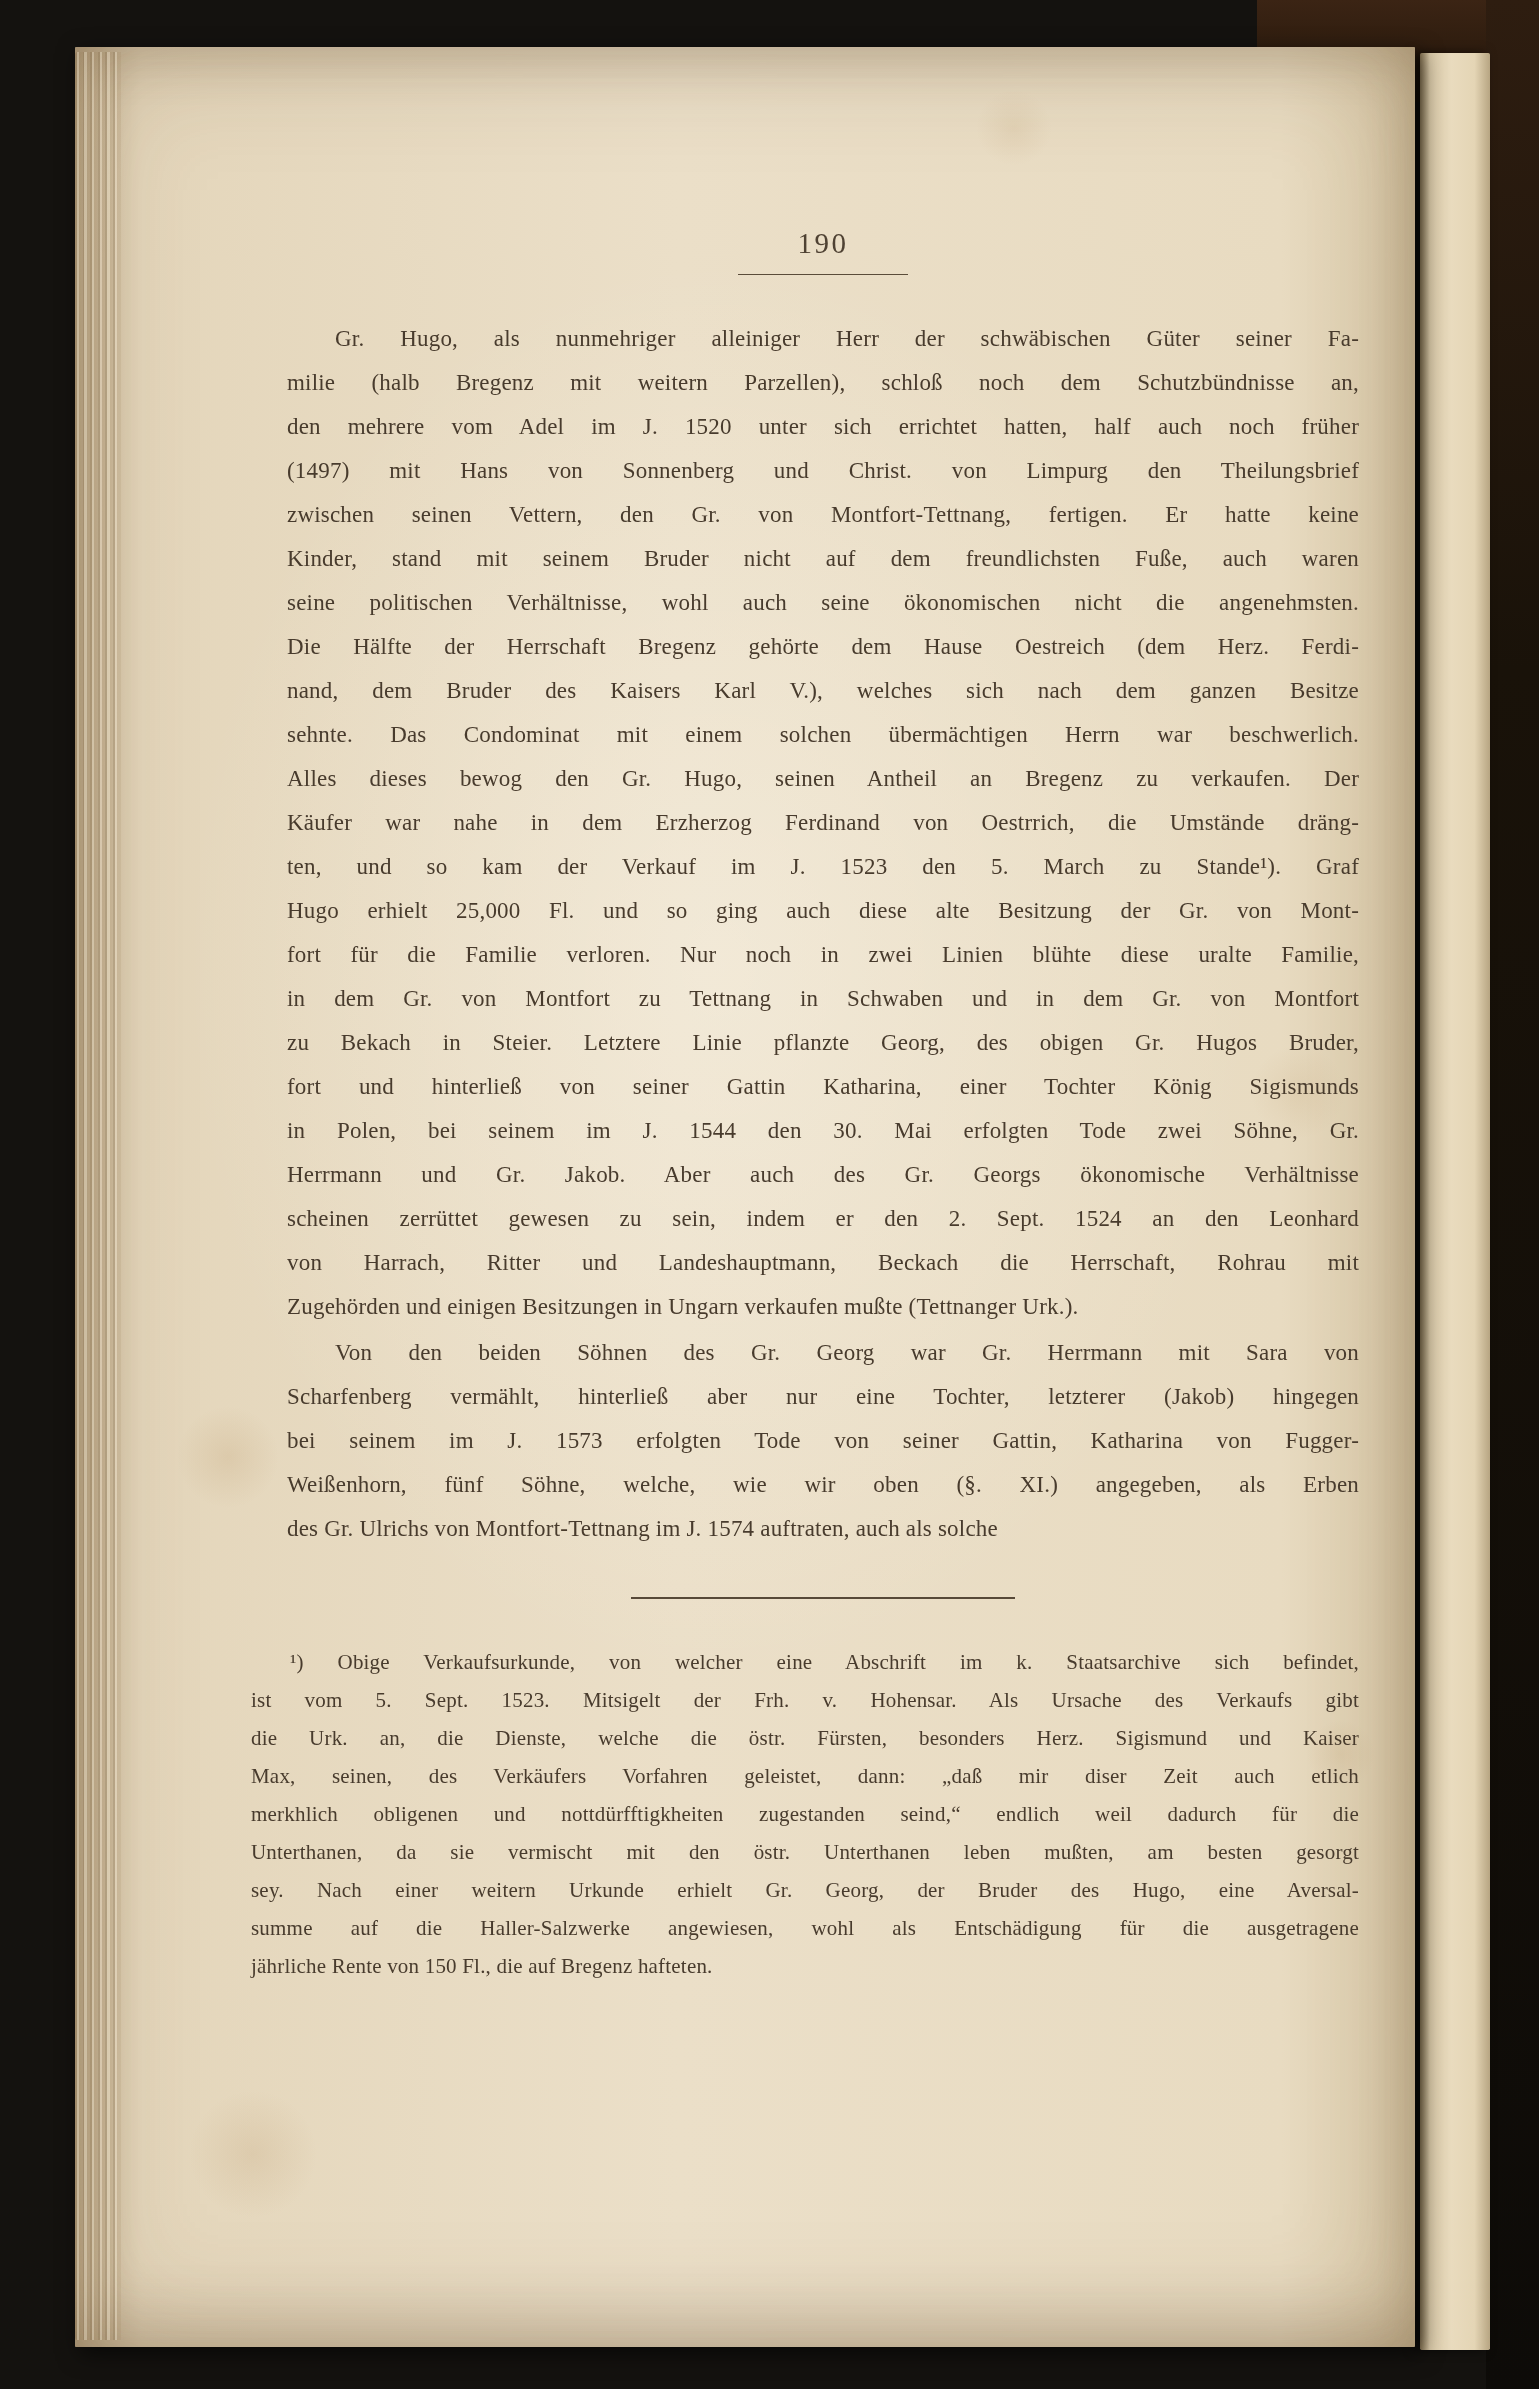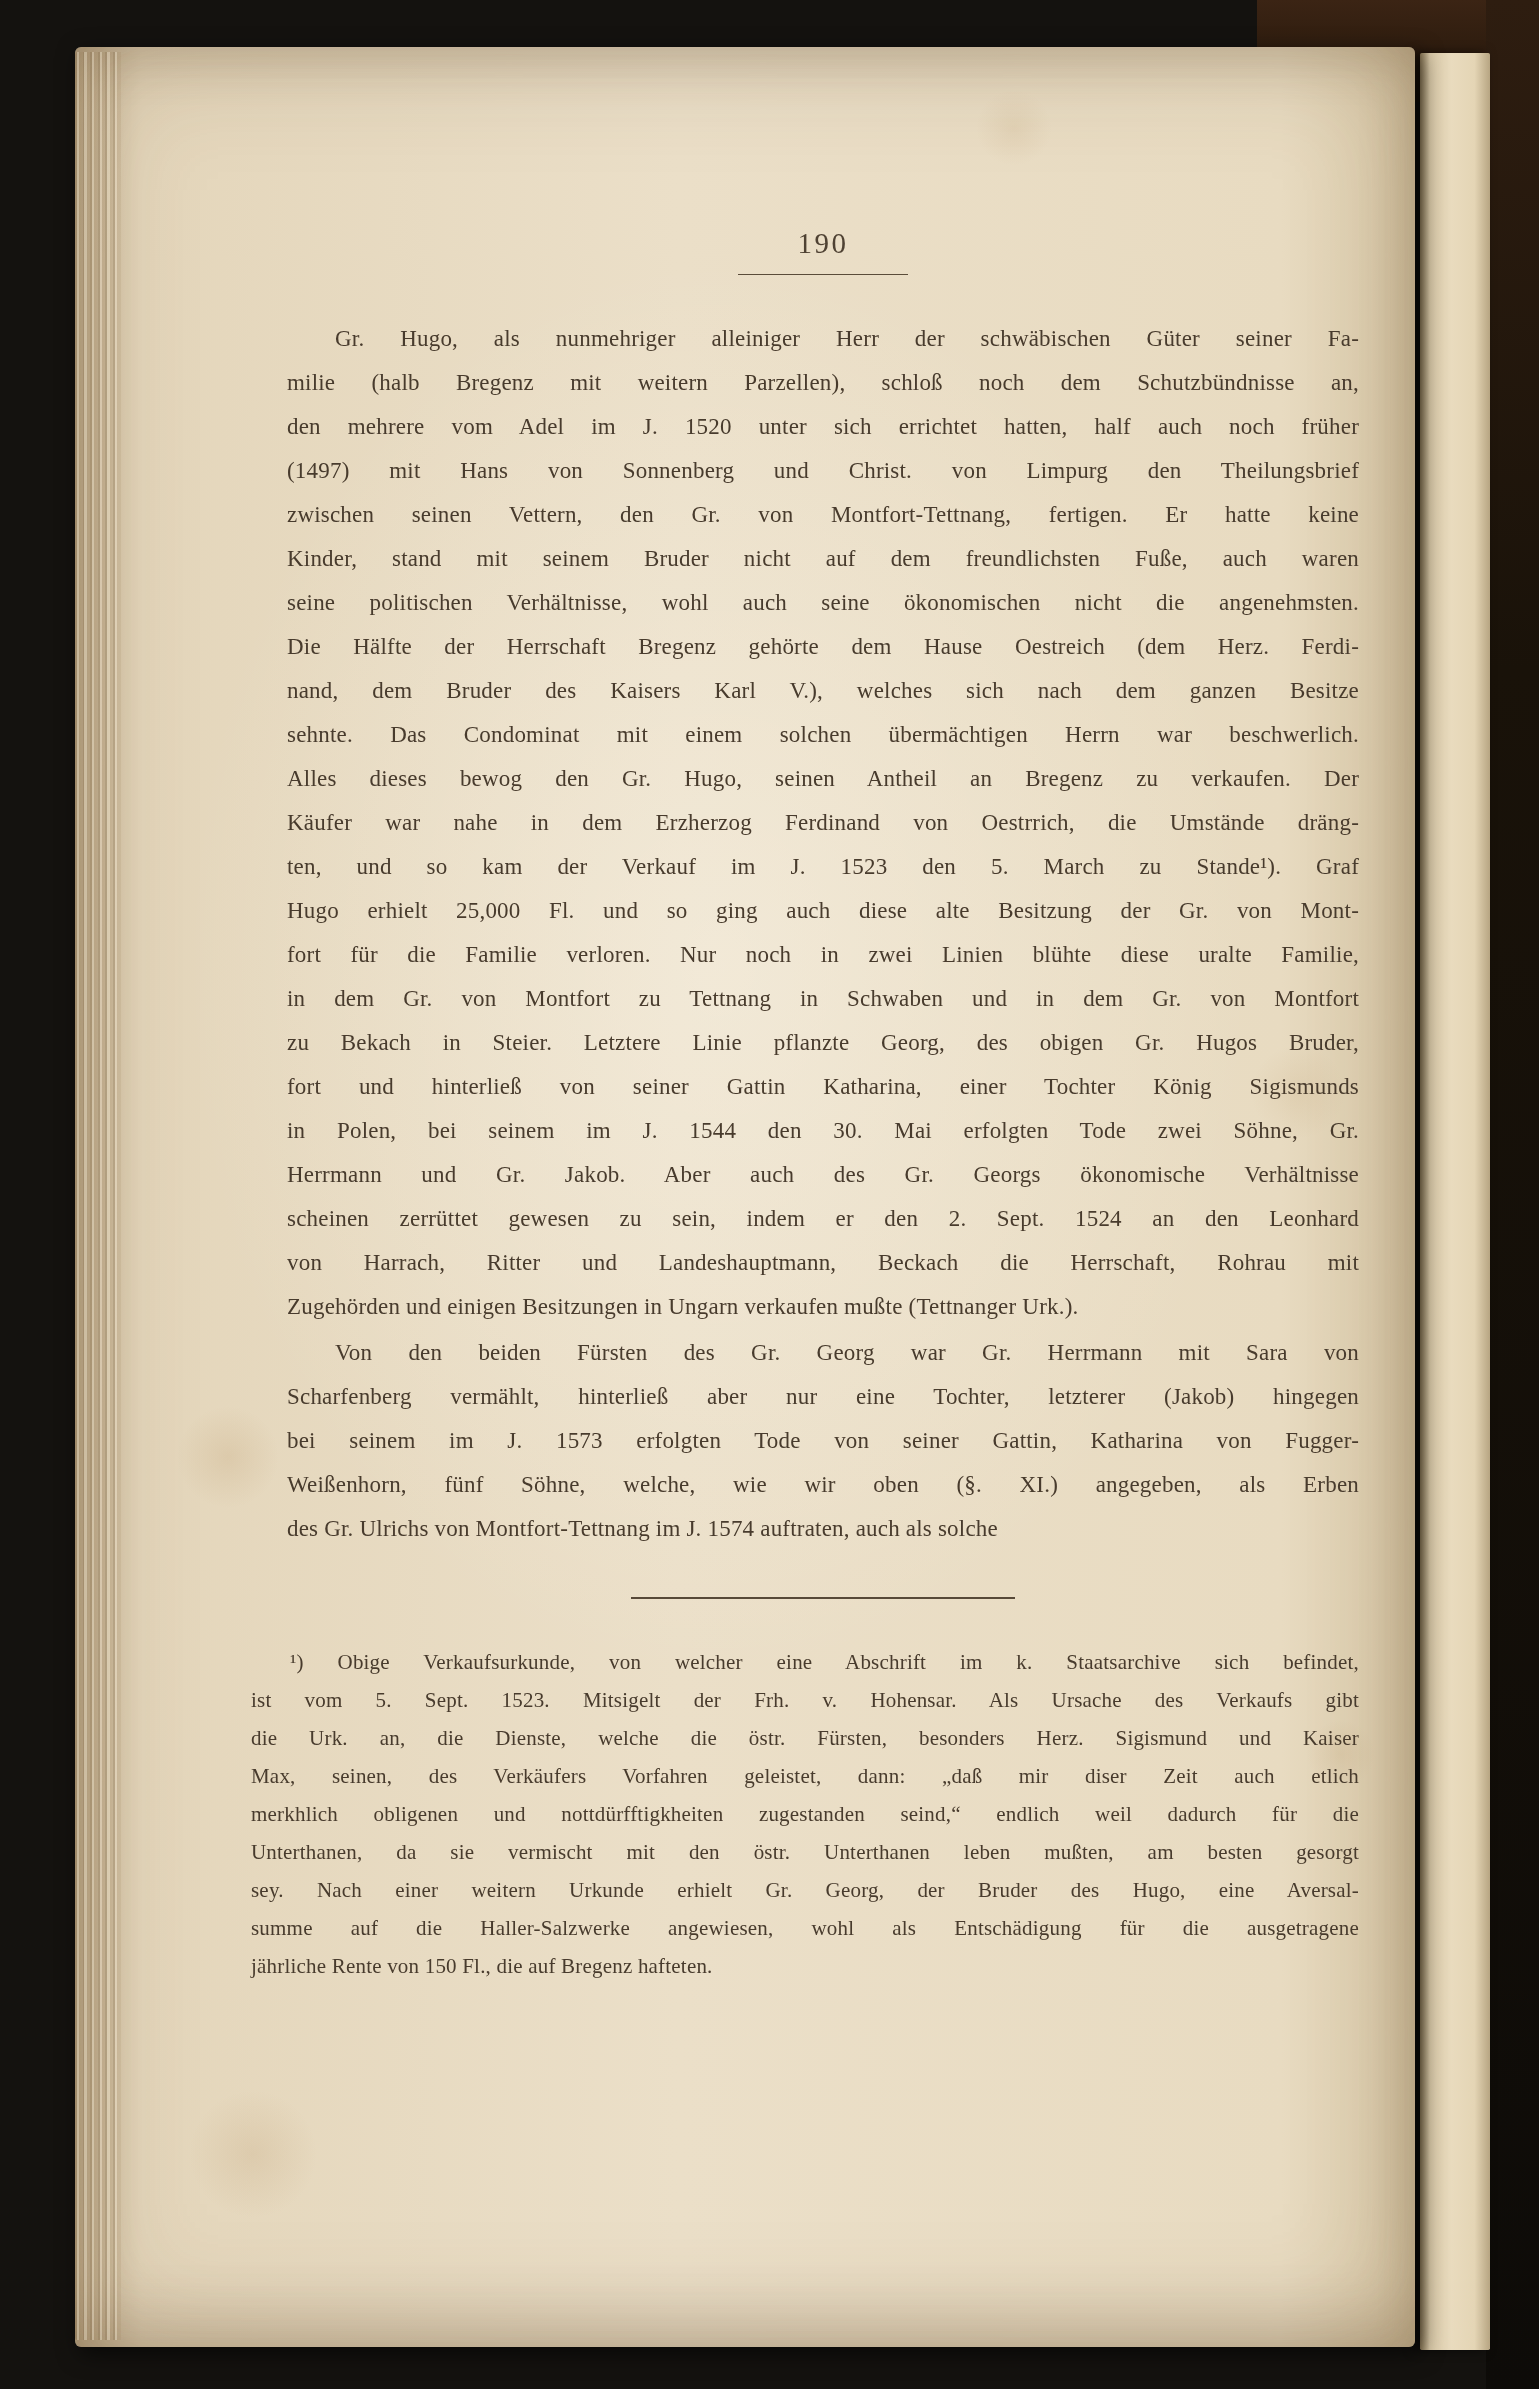--- a/index.html
+++ b/index.html
@@ -25,21 +25,21 @@
   .next-page-edge {
     position: absolute; left: 1420px; top: 53px; width: 70px; height: 2297px;
     border-radius: 1.7px;
     background: linear-gradient(90deg, #8d7a58 0%, #d9c9a8 14%, #e9dbbe 45%, #e4d5b5 78%, #b7a582 100%);
     box-shadow: -5.1px 0 10.2px rgba(0,0,0,0.55);
   }
 
   
   .book-page {
     position: absolute; left: 75px; top: 47px; width: 1340px; height: 2300px;
-    border-radius: 6px;
+    border-radius: 1px;
     background:
       radial-gradient(ellipse 764px 1019px at 48% 40%, rgba(255,252,244,0.35), rgba(255,252,244,0) 70%),
       radial-gradient(circle 51px at 153px 1410px, rgba(164,120,62,0.14), rgba(164,120,62,0) 100%),
       radial-gradient(circle 38px at 939px 81px,  rgba(164,120,62,0.10), rgba(164,120,62,0) 100%),
       radial-gradient(circle 47px at 1223px 1045px, rgba(164,120,62,0.10), rgba(164,120,62,0) 100%),
       radial-gradient(circle 64px at 178px 2107px, rgba(160,115,60,0.13), rgba(160,115,60,0) 100%),
       radial-gradient(circle 34px at 1266px 1707px, rgba(160,115,60,0.10), rgba(160,115,60,0) 100%),
       linear-gradient(90deg, #cdbc9d 0%, #e4d6bb 5%, #ebdfc8 45%, #e8dbc1 90%, #dbcbaa 100%);
     box-shadow:
       inset 0 0 119px rgba(92,64,34,0.28),
@@ -143,21 +143,21 @@
             <div class="text-line">in dem Gr. von Montfort zu Tettnang in Schwaben und in dem Gr. von Montfort</div>
             <div class="text-line">zu Bekach in Steier.  Letztere Linie pflanzte Georg, des obigen Gr. Hugos Bruder,</div>
             <div class="text-line">fort und hinterließ von seiner Gattin Katharina, einer Tochter König Sigismunds</div>
             <div class="text-line">in Polen, bei seinem im J. 1544 den 30. Mai erfolgten Tode zwei Söhne, Gr.</div>
             <div class="text-line">Herrmann und Gr. Jakob.  Aber auch des Gr. Georgs ökonomische Verhältnisse</div>
             <div class="text-line">scheinen zerrüttet gewesen zu sein, indem er den 2. Sept. 1524 an den Leonhard</div>
             <div class="text-line">von Harrach, Ritter und Landeshauptmann, Beckach die Herrschaft, Rohrau mit</div>
             <div class="text-line last">Zugehörden und einigen Besitzungen in Ungarn verkaufen mußte (Tettnanger Urk.).</div>
           </div>
           <div class="paragraph">
-            <div class="text-line first">Von den beiden Fürsten des Gr. Georg war Gr. Herrmann mit Sara von</div>
+            <div class="text-line first">Von den beiden Söhnen des Gr. Georg war Gr. Herrmann mit Sara von</div>
             <div class="text-line">Scharfenberg vermählt, hinterließ aber nur eine Tochter, letzterer (Jakob) hingegen</div>
             <div class="text-line">bei seinem im J. 1573 erfolgten Tode von seiner Gattin, Katharina von Fugger-</div>
             <div class="text-line">Weißenhorn, fünf Söhne, welche, wie wir oben (§. XI.) angegeben, als Erben</div>
             <div class="text-line last">des Gr. Ulrichs von Montfort-Tettnang im J. 1574 auftraten, auch als solche</div>
           </div>
         </div>
 
       <hr class="footnote-rule">
 
       <div class="footnote">

